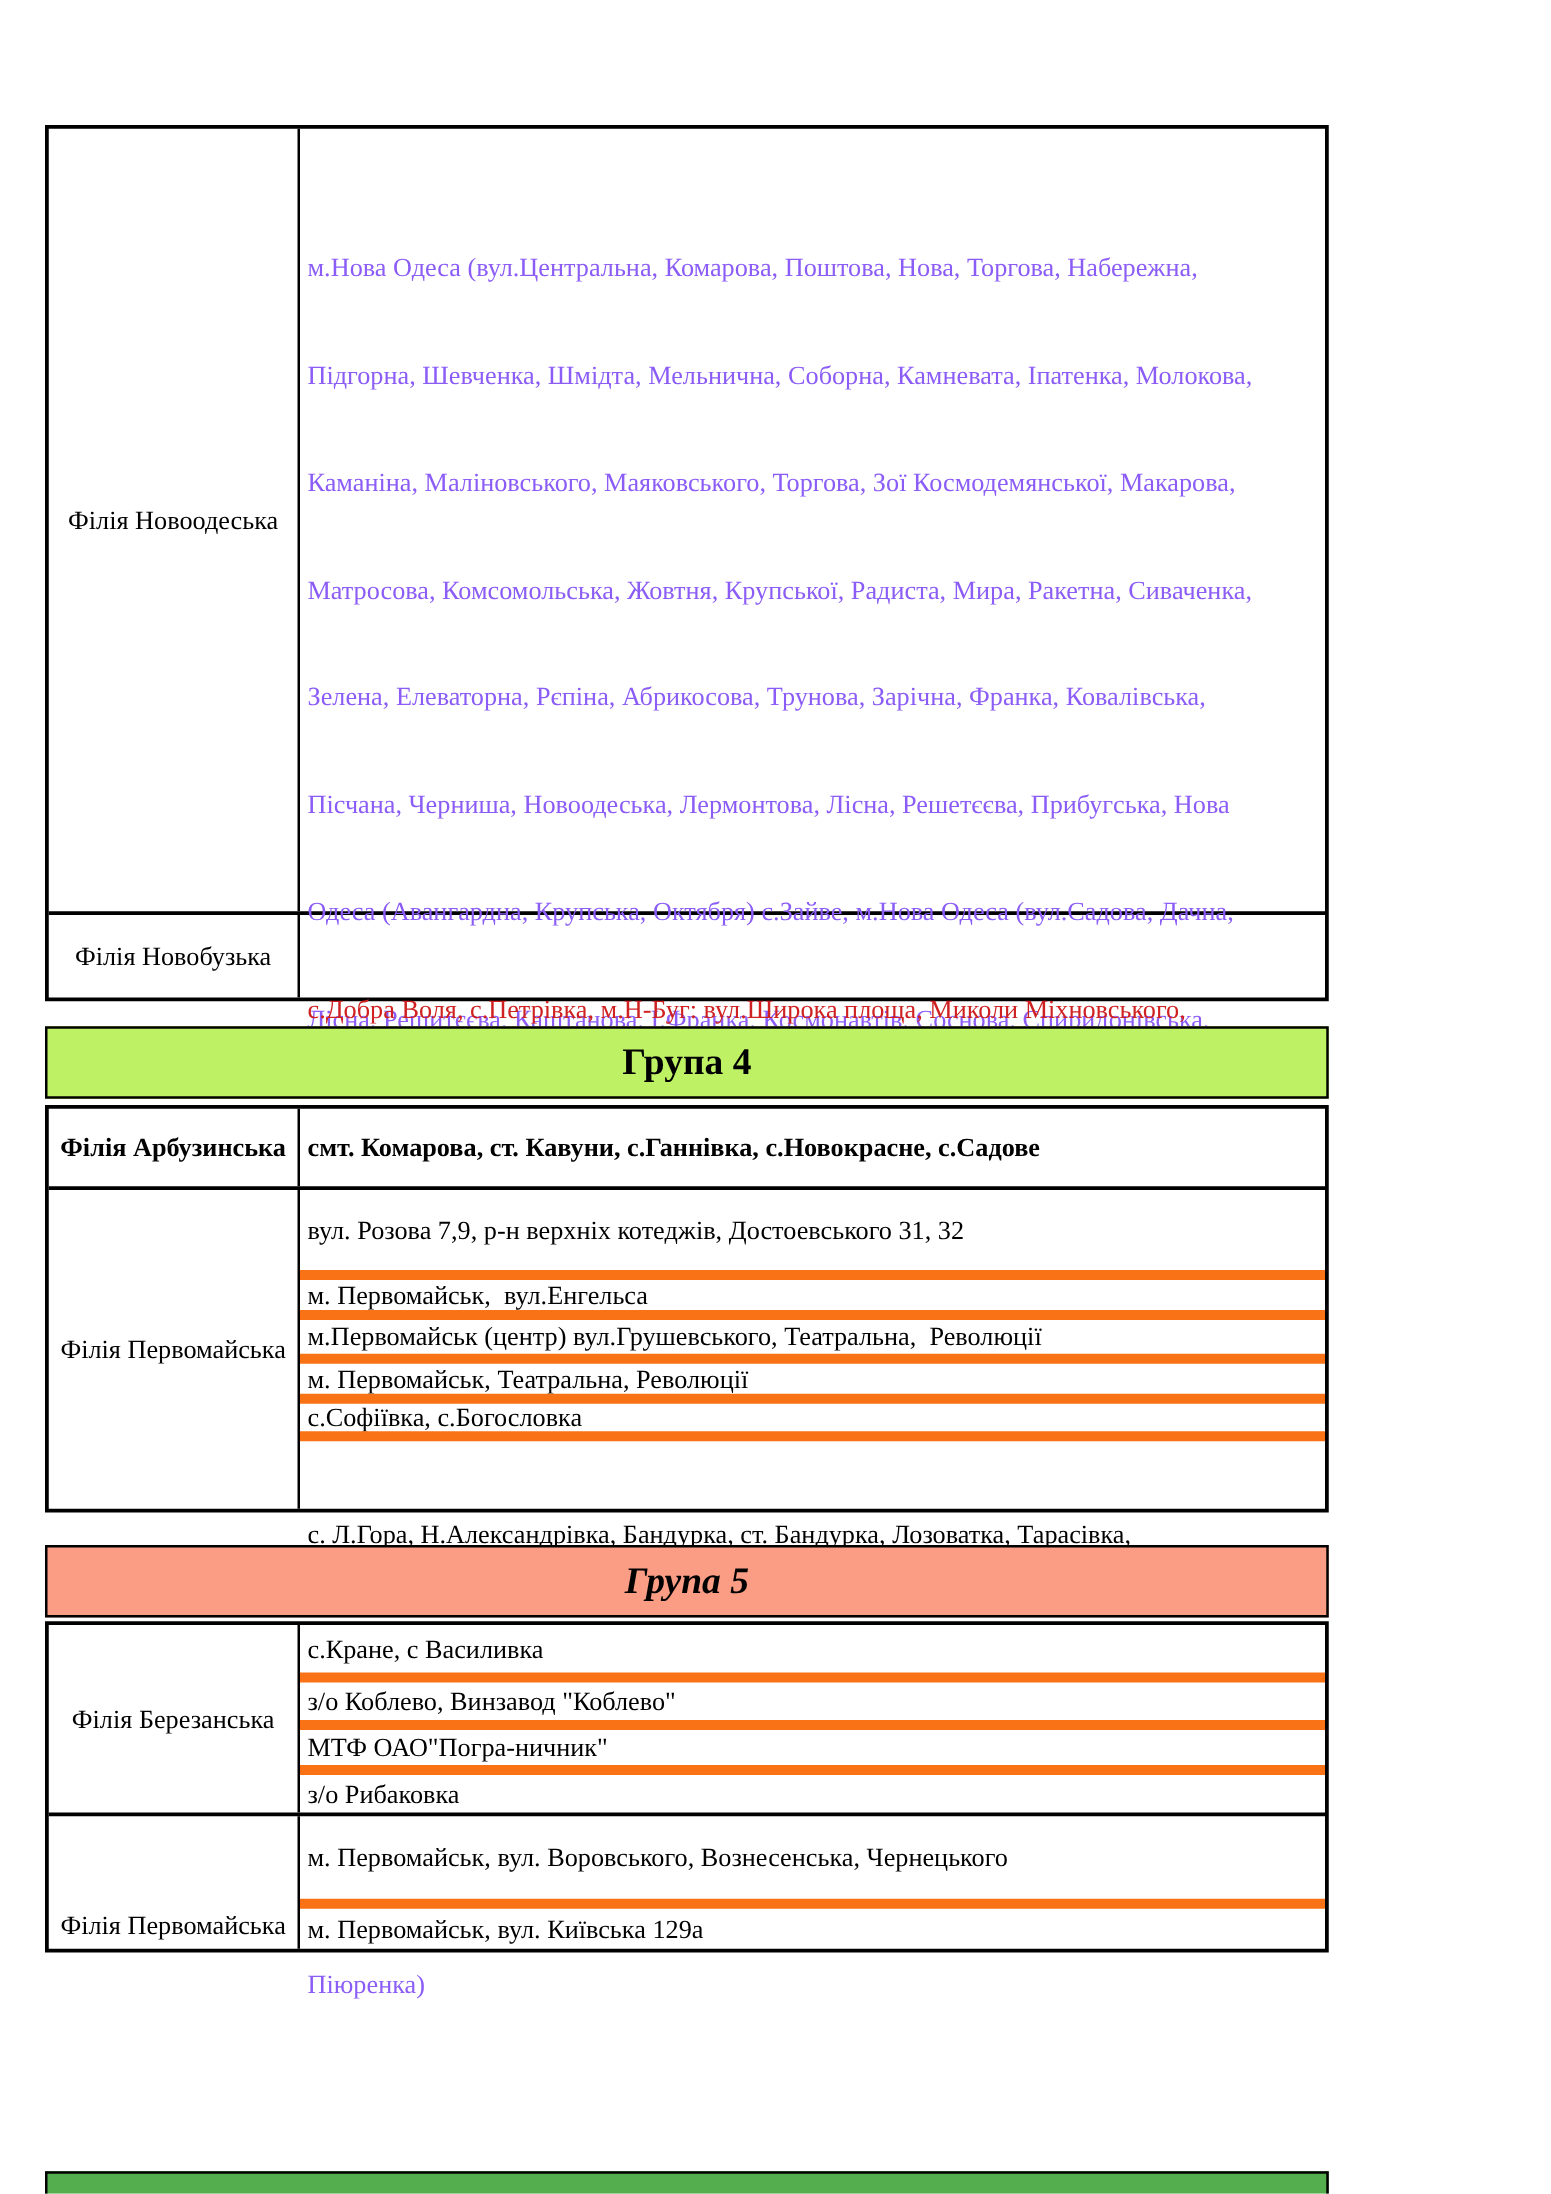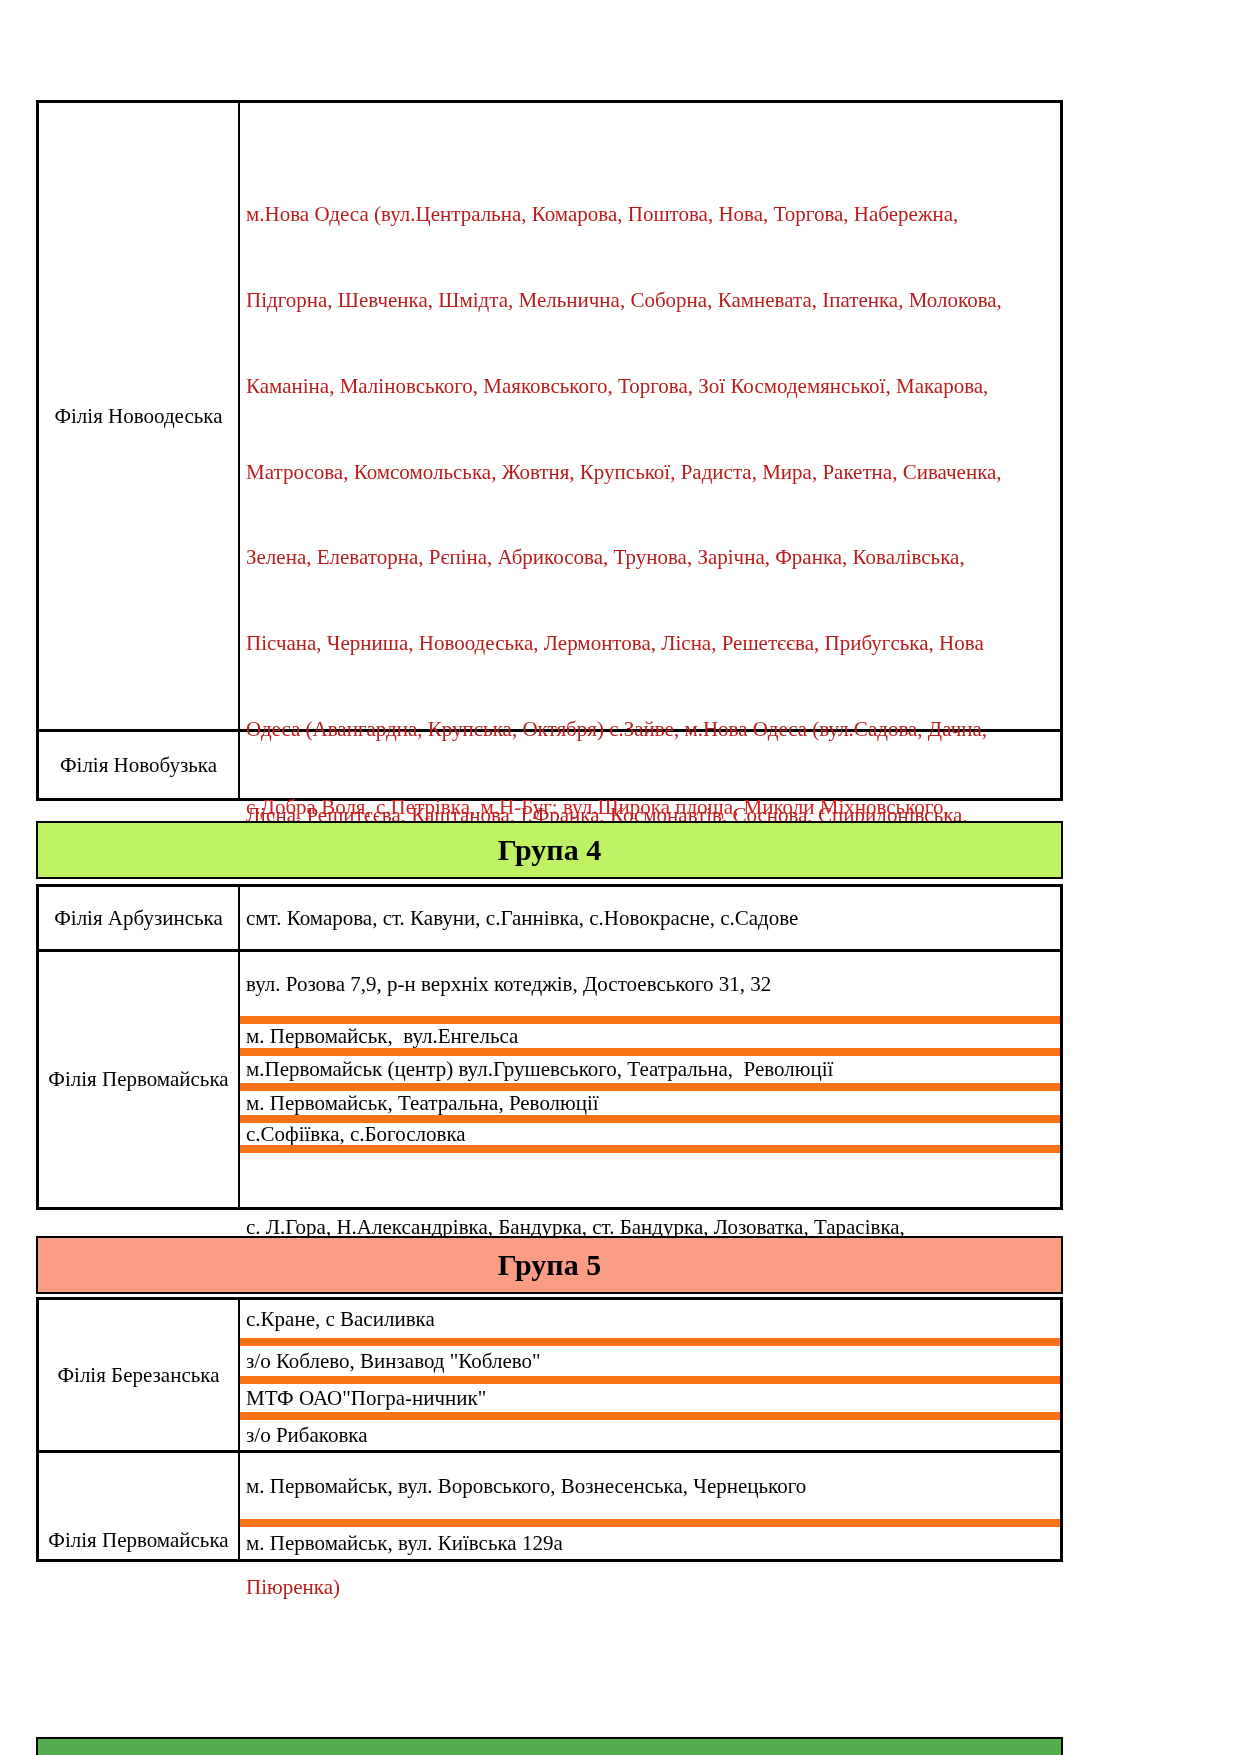--- a/index.html
+++ b/index.html
@@ -60,46 +60,46 @@
   .h62{height:62px;}
   .h38{height:38px;}
   .h36{height:36px;}
   .h88{height:88px;}
   .h66{height:66px;}
   .h40{height:40px;}
   .h62.multi{padding-top:2px;line-height:29px;}
   .h88.multi{padding-top:13px;line-height:33px;}
   .r-novoodeska{height:626px;}
   .r-novobuzka{height:66px;}
-  .r-arbuzynska{height:62px;}
+  .r-arbuzynska{height:62px;font-weight:bold;}
   .group-header{
     position:absolute;left:36px;width:1027px;height:58px;
     box-sizing:border-box;
     border:2px solid #000;
     display:flex;align-items:center;justify-content:center;
     font-size:30px;font-weight:bold;
   }
   .hdr4{top:821px;}
-  .hdr5{top:1236px;}
+  .hdr5{top:1236px;font-style:italic;}
   .footer-strip{
     position:absolute;left:36px;top:1737px;width:1027px;height:24px;
     box-sizing:border-box;
     border:2px solid #000;
   }
   .line{display:block;}
 </style>
 </head>
 <body>
 
 <div class="page">
 
   <div class="tbl t-top">
     <div class="row r-novoodeska">
       <div class="label-cell">Філія Новоодеська</div>
-      <div class="content-cell bigtext" style="color: #b91c1c;">
+      <div class="content-cell bigtext" style="color: #8b5cf6;">
         <span class="line">м.Нова Одеса (вул.Центральна, Комарова, Поштова, Нова, Торгова, Набережна,</span>
         <span class="line">Підгорна, Шевченка, Шмідта, Мельнична, Соборна, Камневата, Іпатенка, Молокова,</span>
         <span class="line">Каманіна, Маліновського, Маяковського, Торгова, Зої Космодемянської, Макарова,</span>
         <span class="line">Матросова, Комсомольська, Жовтня, Крупської, Радиста, Мира, Ракетна, Сиваченка,</span>
         <span class="line">Зелена, Елеваторна, Рєпіна, Абрикосова, Трунова, Зарічна, Франка, Ковалівська,</span>
         <span class="line">Пісчана, Черниша, Новоодеська, Лермонтова, Лісна, Решетєєва, Прибугська, Нова</span>
         <span class="line">Одеса (Авангардна, Крупська, Октября) с.Зайве, м.Нова Одеса (вул.Садова, Дачна,</span>
         <span class="line">Лісна, Решитєєва, Каштанова, І.Франка, Космонавтів, Соснова, Спиридонівська,</span>
         <span class="line">Ювілейна, Лєрмонтова, Амосова, Кашпіровського, Слобідська, Калініна, 40років</span>
         <span class="line">Перемоги, Гагаріна, Виноградна, Гайдара,  Матросова, Сеславінського, Будівників,</span>

